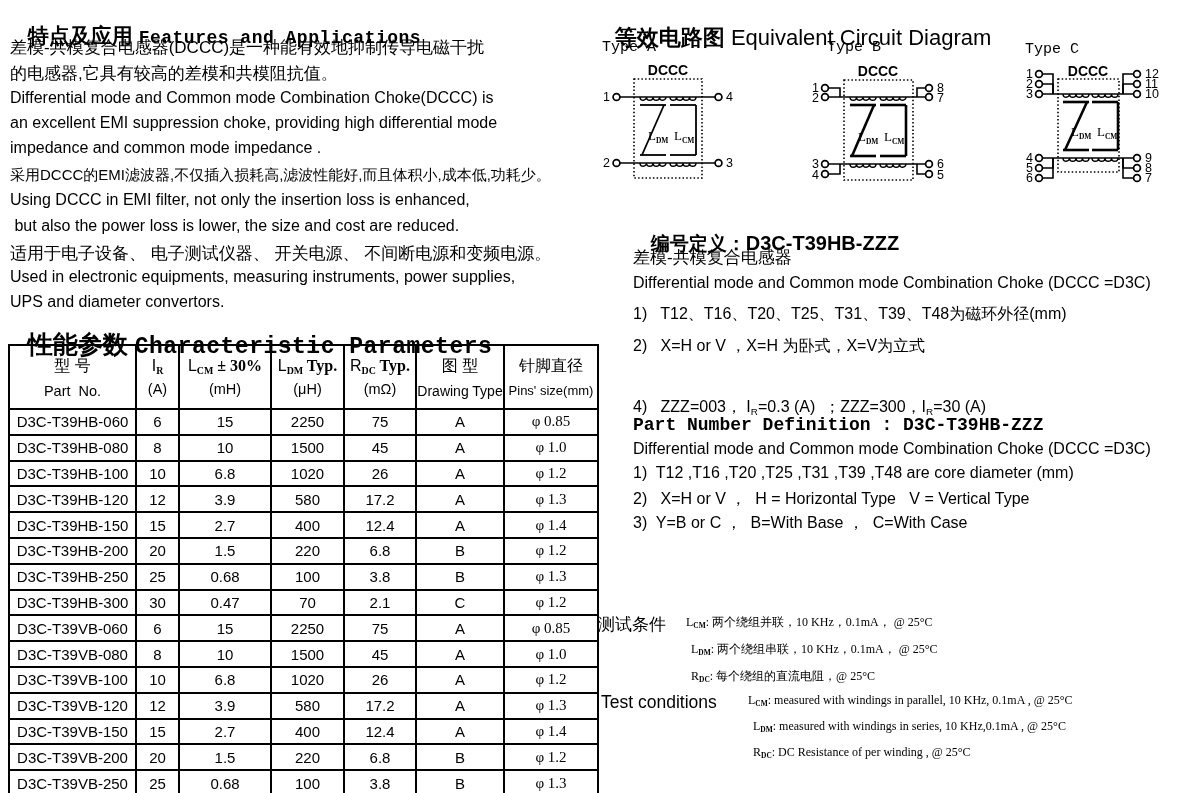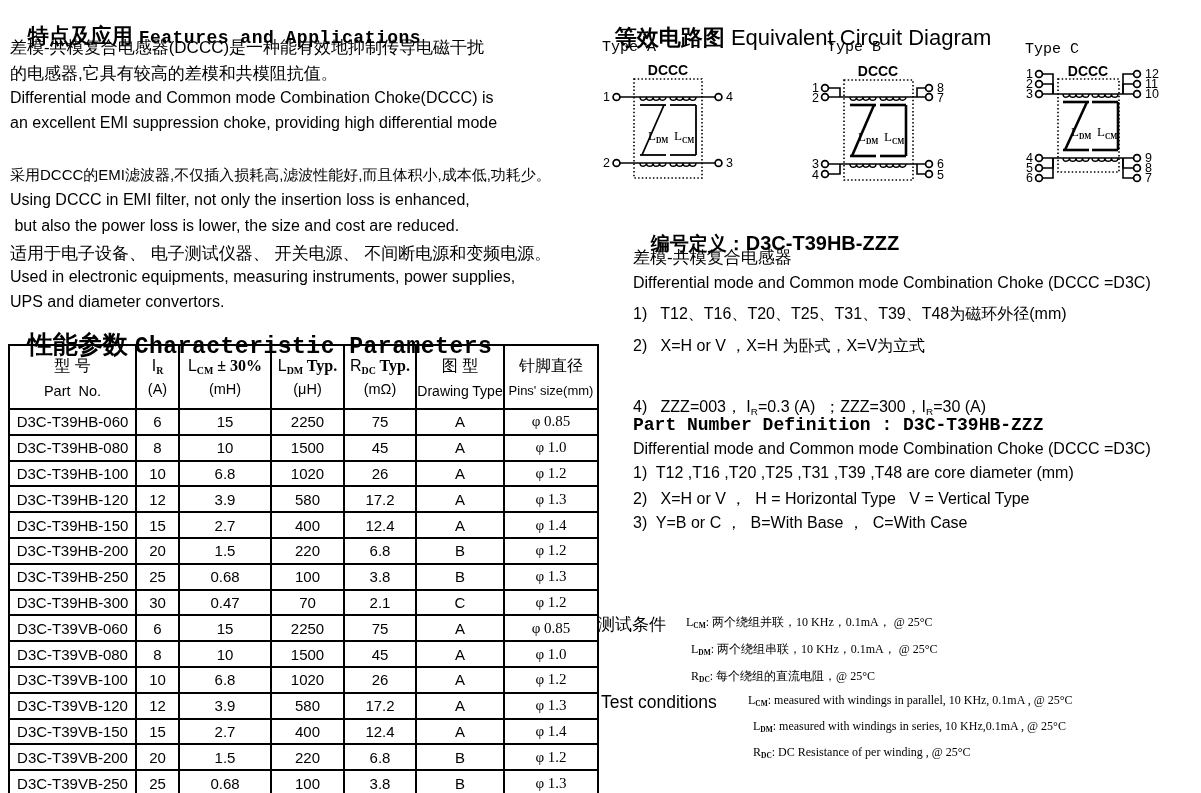--- a/index.html
+++ b/index.html
@@ -59,20 +59,21 @@
 
 <div class="page">
 
   <div class="abs" style="left:10px;top:4px">
     <span class="hz">特点及应用 </span><span class="hm">Features and Applications</span>
   </div>
   <div class="abs zh" style="left:10px;top:36px">差模-共模复合电感器(DCCC)是一种能有效地抑制传导电磁干扰</div>
   <div class="abs zh" style="left:10px;top:62px">的电感器,它具有较高的差模和共模阻抗值。</div>
   <div class="abs en" style="left:10px;top:89px">Differential mode and Common mode Combination Choke(DCCC) is</div>
   <div class="abs en" style="left:10px;top:114px">an excellent EMI suppression choke, providing high differential mode</div>
+  <div class="abs en" style="left:10px;top:139px">impedance and common mode impedance .</div>
   <div class="abs zh-s" style="left:10px;top:166px">采用DCCC的EMI滤波器,不仅插入损耗高,滤波性能好,而且体积小,成本低,功耗少。</div>
   <div class="abs en" style="left:10px;top:191px">Using DCCC in EMI filter, not only the insertion loss is enhanced,</div>
   <div class="abs zh" style="left:10px;top:242px">适用于电子设备、 电子测试仪器、 开关电源、 不间断电源和变频电源。</div>
   <div class="abs en" style="left:10px;top:217px"> but also the power loss is lower, the size and cost are reduced.</div>
   <div class="abs en" style="left:10px;top:268px">Used in electronic equipments, measuring instruments, power supplies,</div>
   <div class="abs en" style="left:10px;top:293px">UPS and diameter convertors.</div>
 
   <div class="abs" style="left:10px;top:310px">
     <span class="hz-big">性能参数 </span><span class="hm-big">Characteristic Parameters</span>
   </div>

